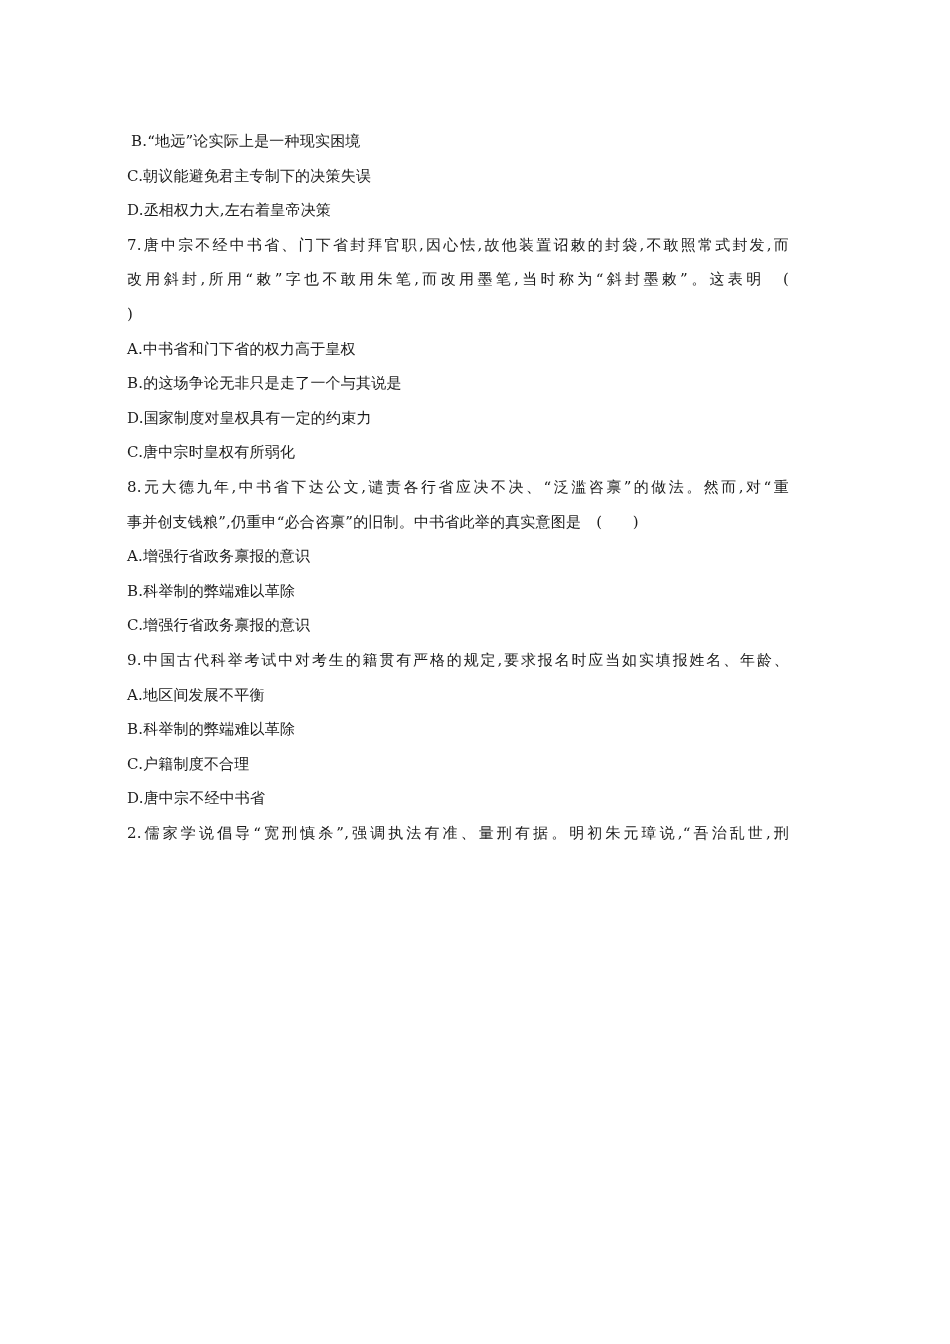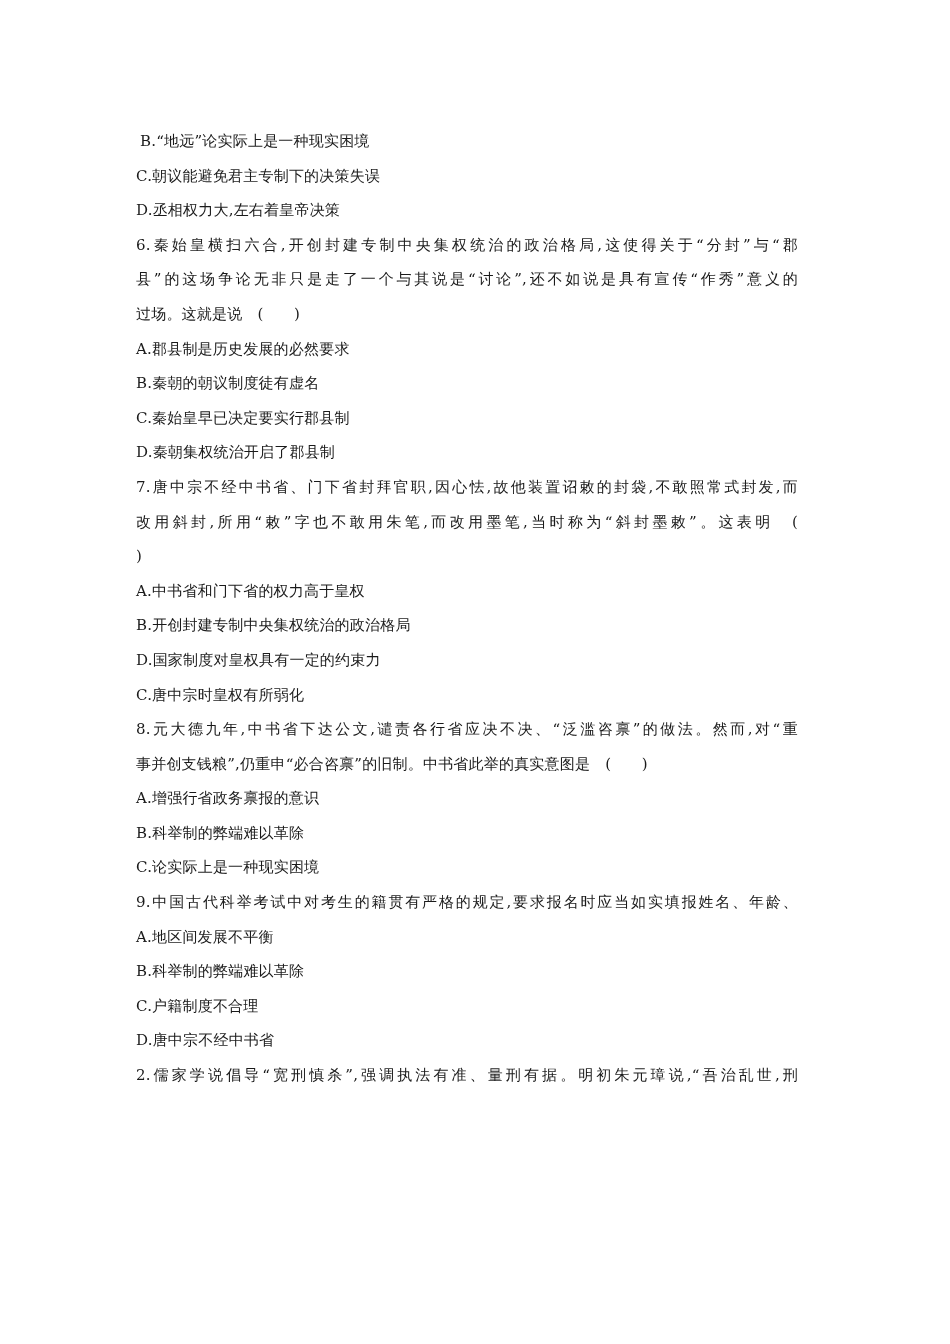--- a/index.html
+++ b/index.html
@@ -10,21 +10,21 @@
     body {
       width: 950px;
       height: 1344px;
       position: relative;
       overflow: hidden;
       font-family: "DejaVu Serif", "Liberation Serif", serif;
       color: #1a1a1a;
     }
     .page {
       position: absolute;
-      left: 136px;
+      left: 127px;
       top: 124px;
       width: 662px;
     }
     .line {
       height: 34.6px;
       line-height: 34.6px;
       font-size: 15px;
       white-space: nowrap;
       overflow: visible;
       letter-spacing: 0.2px;
@@ -43,46 +43,37 @@
 <body>
 
 <div class="page">
 
   <div class="question">
     <div class="line indent1">B.“地远”论实际上是一种现实困境</div>
     <div class="line">C.朝议能避免君主专制下的决策失误</div>
     <div class="line">D.丞相权力大,左右着皇帝决策</div>
   </div>
 
-  <div class="question">
-    <div class="line stem">6.秦始皇横扫六合,开创封建专制中央集权统治的政治格局,这使得关于“分封”与“郡</div>
-    <div class="line stem">县”的这场争论无非只是走了一个与其说是“讨论”,还不如说是具有宣传“作秀”意义的</div>
-    <div class="line stem last">过场。这就是说　(　　)</div>
-    <div class="line">A.郡县制是历史发展的必然要求</div>
-    <div class="line">B.秦朝的朝议制度徒有虚名</div>
-    <div class="line">C.秦始皇早已决定要实行郡县制</div>
-    <div class="line">D.秦朝集权统治开启了郡县制</div>
-  </div>
 
   <div class="question">
     <div class="line stem">7.唐中宗不经中书省、门下省封拜官职,因心怯,故他装置诏敕的封袋,不敢照常式封发,而</div>
     <div class="line stem">改用斜封,所用“敕”字也不敢用朱笔,而改用墨笔,当时称为“斜封墨敕”。这表明　(</div>
     <div class="line stem last">)</div>
     <div class="line">A.中书省和门下省的权力高于皇权</div>
-    <div class="line">B.开创封建专制中央集权统治的政治格局</div>
+    <div class="line">B.的这场争论无非只是走了一个与其说是</div>
     <div class="line">D.国家制度对皇权具有一定的约束力</div>
     <div class="line">C.唐中宗时皇权有所弱化</div>
   </div>
 
   <div class="question">
     <div class="line stem">8.元大德九年,中书省下达公文,谴责各行省应决不决、“泛滥咨禀”的做法。然而,对“重</div>
     <div class="line stem last">事并创支钱粮”,仍重申“必合咨禀”的旧制。中书省此举的真实意图是　(　　)</div>
     <div class="line">A.增强行省政务禀报的意识</div>
     <div class="line">B.科举制的弊端难以革除</div>
-    <div class="line">C.论实际上是一种现实困境</div>
+    <div class="line">C.增强行省政务禀报的意识</div>
   </div>
 
   <div class="question">
     <div class="line stem">9.中国古代科举考试中对考生的籍贯有严格的规定,要求报名时应当如实填报姓名、年龄、</div>
     <div class="line">A.地区间发展不平衡</div>
     <div class="line">B.科举制的弊端难以革除</div>
     <div class="line">C.户籍制度不合理</div>
     <div class="line">D.唐中宗不经中书省</div>
   </div>
 

